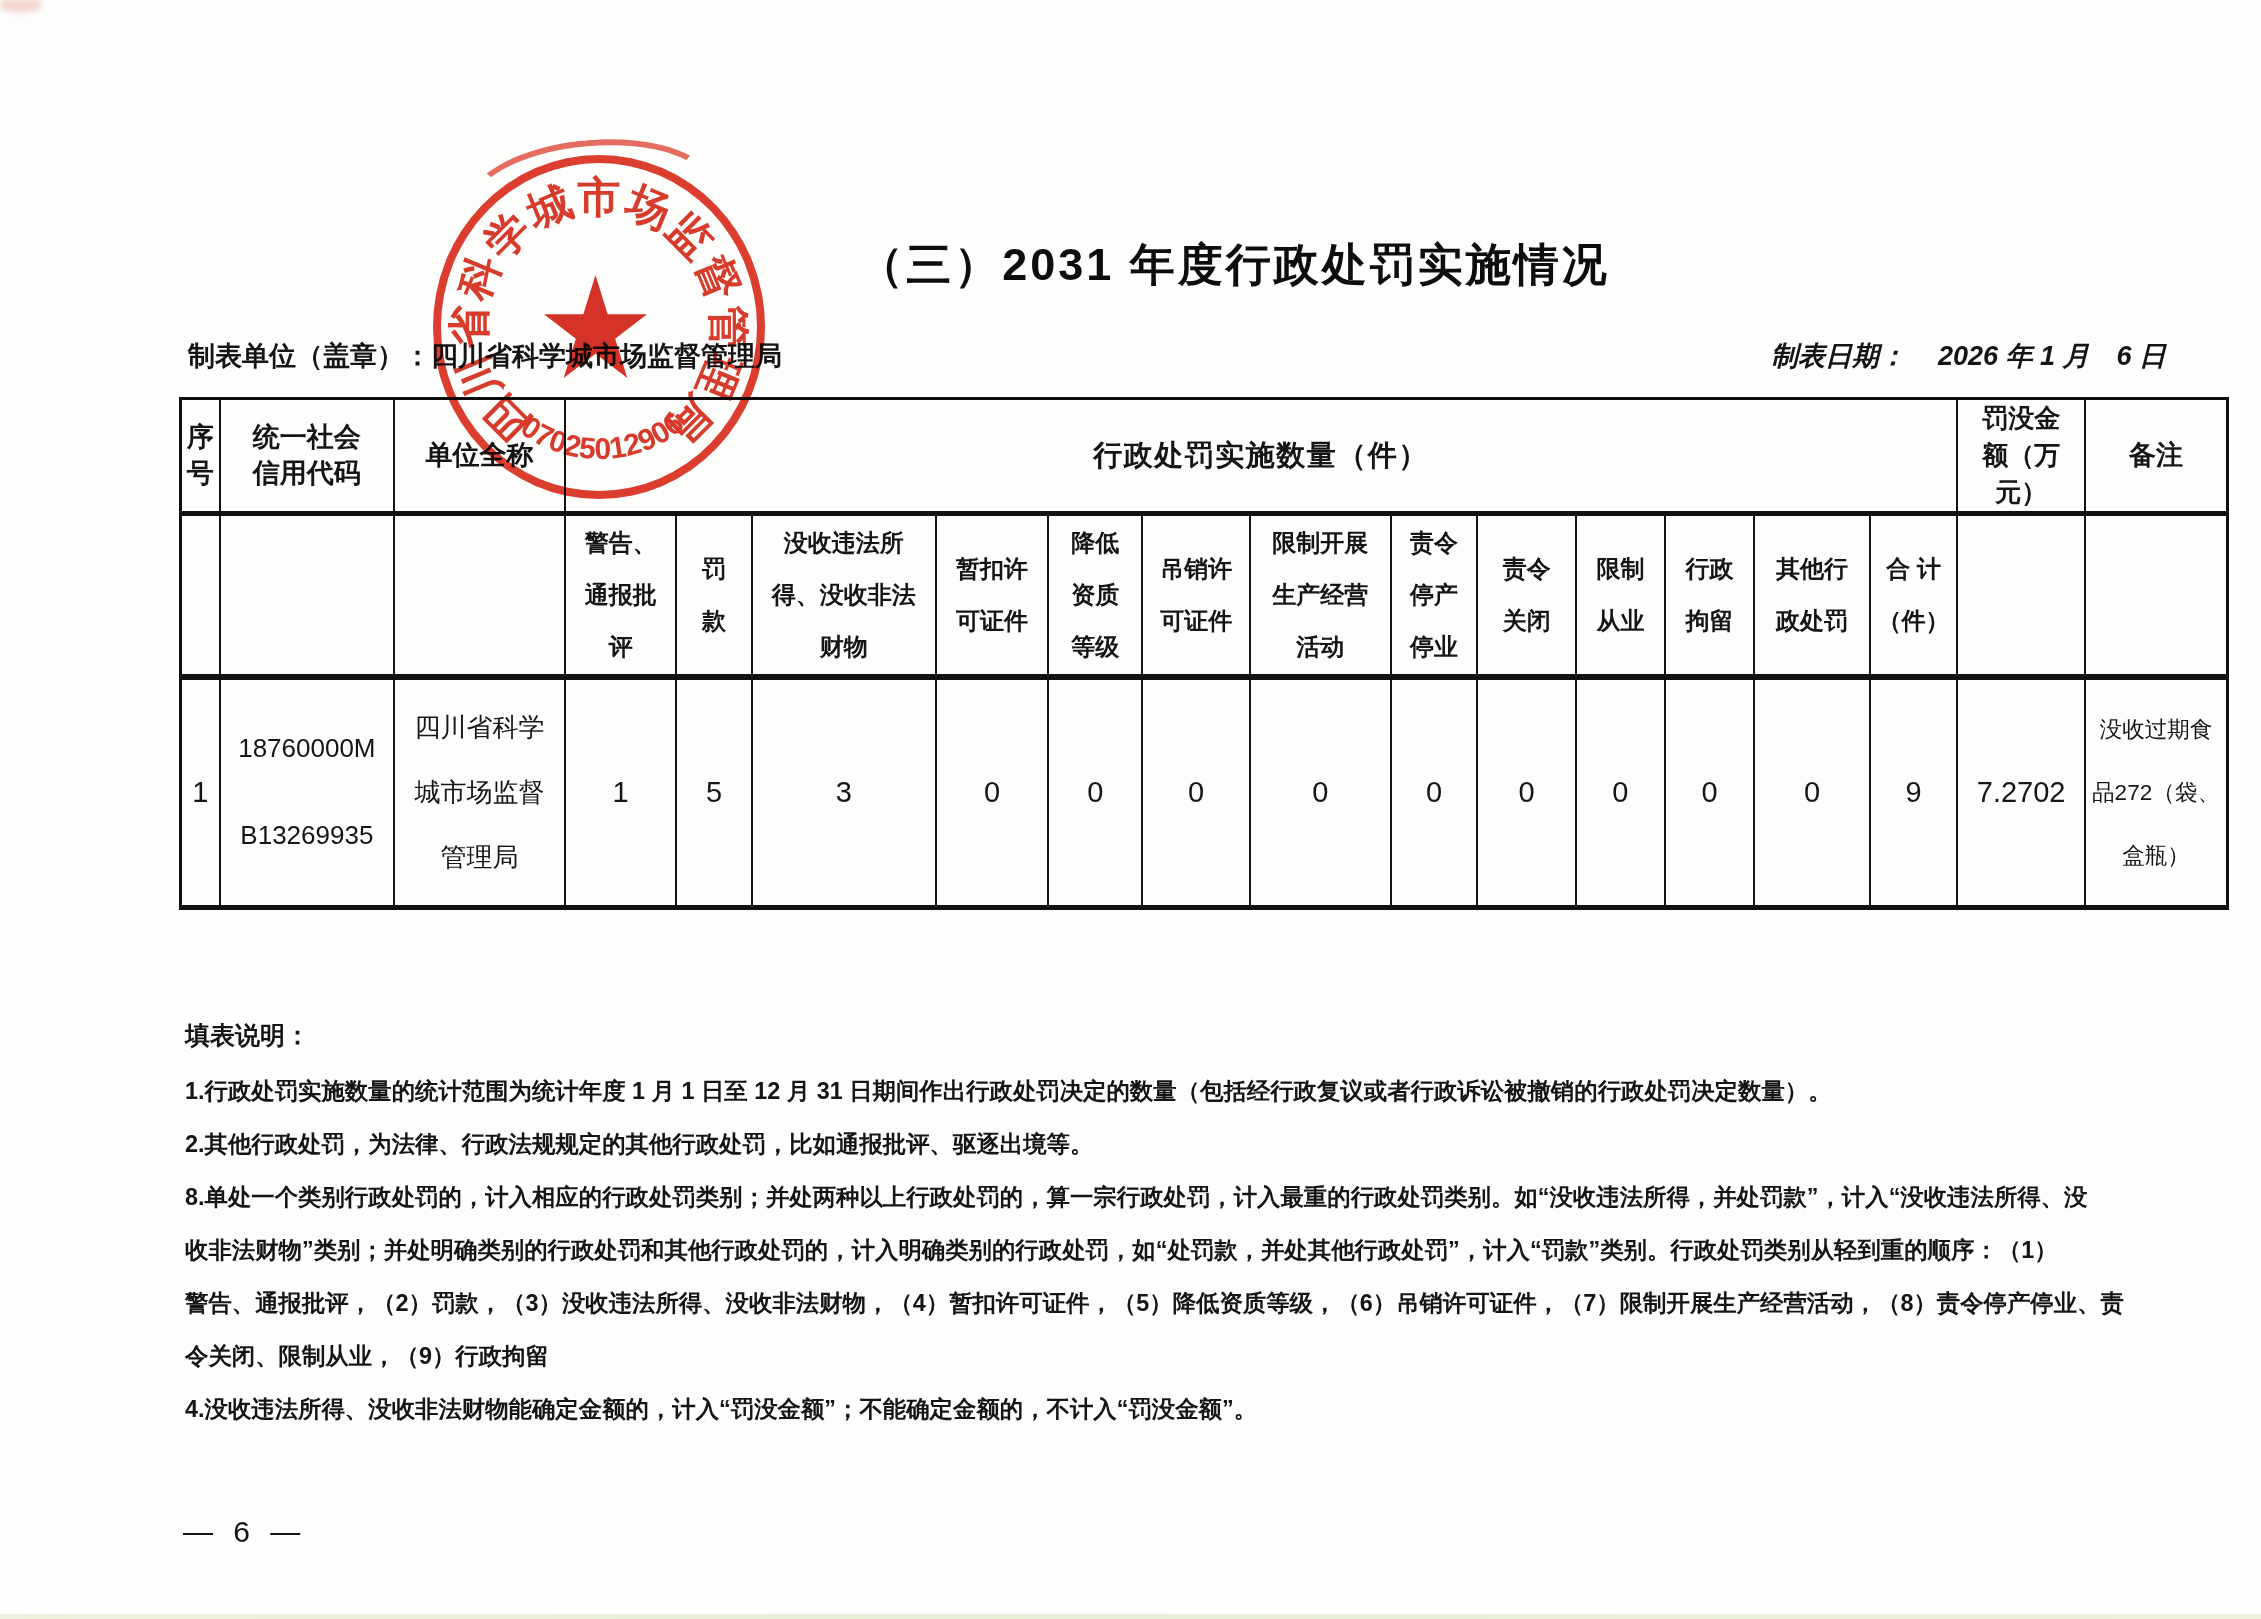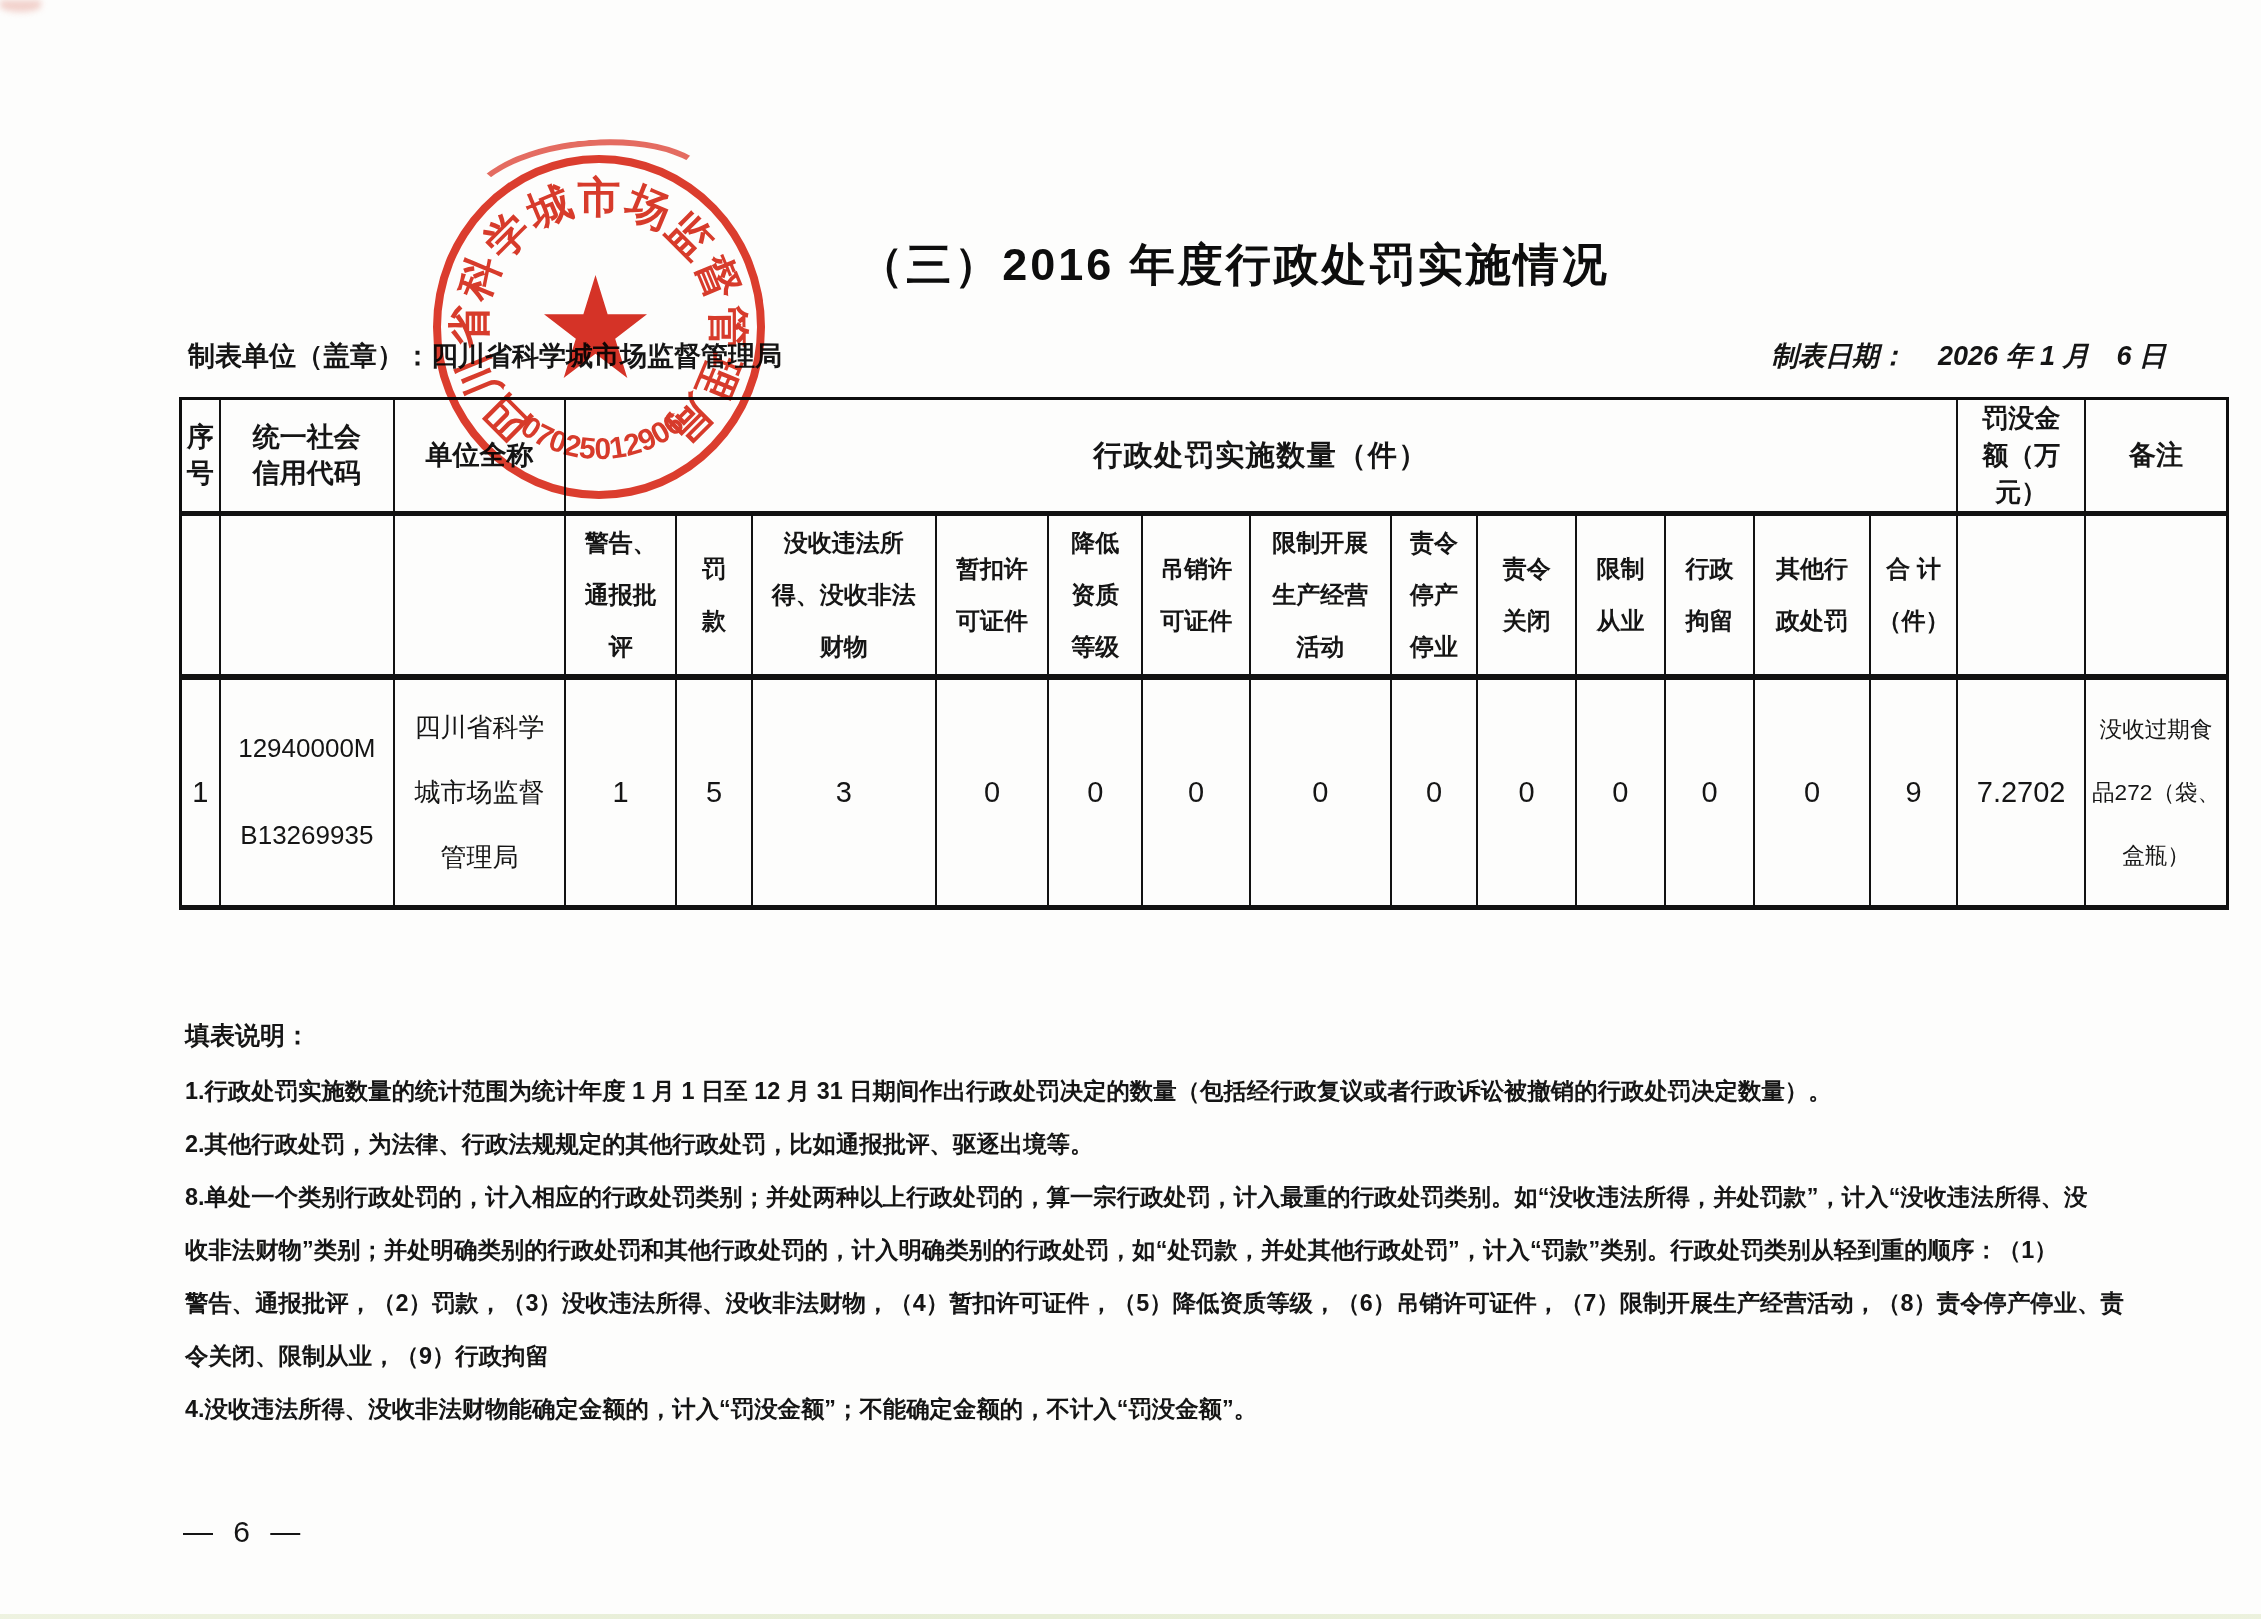--- a/index.html
+++ b/index.html
@@ -103,21 +103,21 @@
     opacity: .9;
   }
 </style>
 </head>
 <body>
 
 <div class="page">
 
   <div class="smudge-top-left"></div>
 
-  <div class="doc-title">（三）2016 年度行政处罚实施情况</div>
+  <div class="doc-title">（三）2031 年度行政处罚实施情况</div>
 
   <div class="meta-left"><span>制表单位（盖章）：</span><span>四川省科学城市场监督管理局</span></div>
 
   <div class="meta-right"><span>制表日期：</span><span class="val">2026 年 1 月　6 日</span></div>
 
   <table class="report">
     <colgroup>
       <col style="width:1.91%">
         <col style="width:8.53%">
         <col style="width:8.35%">
@@ -185,21 +185,21 @@
 政处罚</th>
         <th>合 计
 （件）</th>
         <th></th>
         <th></th>
       </tr>
     </thead>
     <tbody>
       <tr class="drow">
         <td>1</td>
-        <td class="code-cell">12940000M
+        <td class="code-cell">18760000M
 B13269935</td>
         <td class="name-cell">四川省科学
 城市场监督
 管理局</td>
         <td>1</td>
         <td>5</td>
         <td>3</td>
         <td>0</td>
         <td>0</td>
         <td>0</td>

